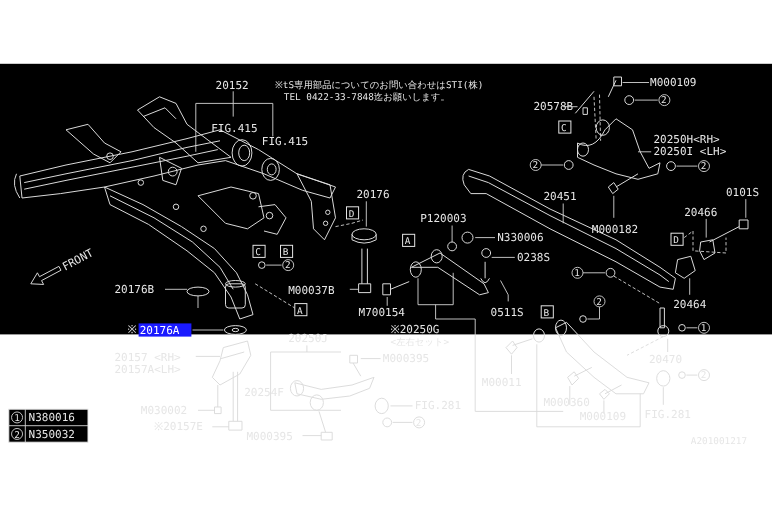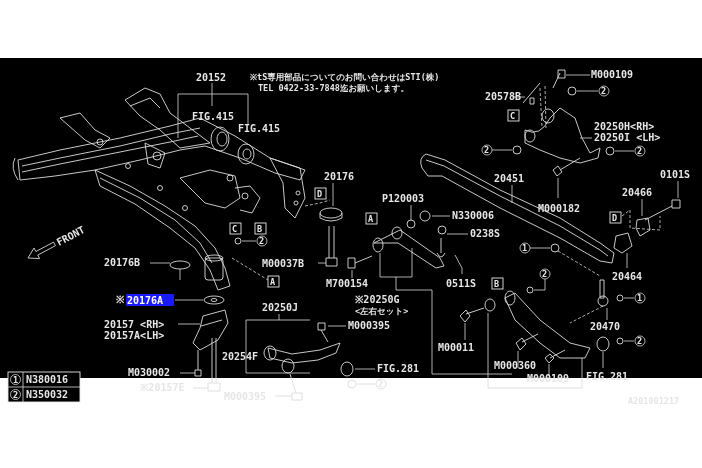--- a/index.html
+++ b/index.html
@@ -1,17 +1,17 @@
 <!DOCTYPE html>
 <html><head>
 <meta charset="utf-8">
 <style>
   html,body{margin:0;padding:0;background:#ffffff;}
   body{width:702px;height:468px;position:relative;overflow:hidden;font-family:"DejaVu Sans Mono","Liberation Mono",monospace;}
-  #canvas{position:absolute;left:0;top:58px;width:702px;height:320px;background:#000000;font-weight:bold;}
+  #canvas{position:absolute;left:0;top:58px;width:702px;height:246px;background:#000000;}
   svg{position:absolute;left:0;top:0;}
   .lbl{font-family:"DejaVu Sans Mono","Liberation Mono",monospace;font-size:10px;fill:#e6e6e6;}
   .lbl-sm{font-family:"DejaVu Sans Mono","Liberation Mono",monospace;font-size:8.5px;fill:#e6e6e6;}
   .ln{stroke:#d8d8d8;stroke-width:0.8;fill:none;}
   .dash{stroke:#d8d8d8;stroke-width:0.8;fill:none;stroke-dasharray:3 2;}
   .part{stroke:#dcdcdc;stroke-width:0.9;fill:none;}
   .box{stroke:#e6e6e6;stroke-width:0.9;fill:#000;}
   .hl{fill:#1a1aff;}
 </style>
 </head>

